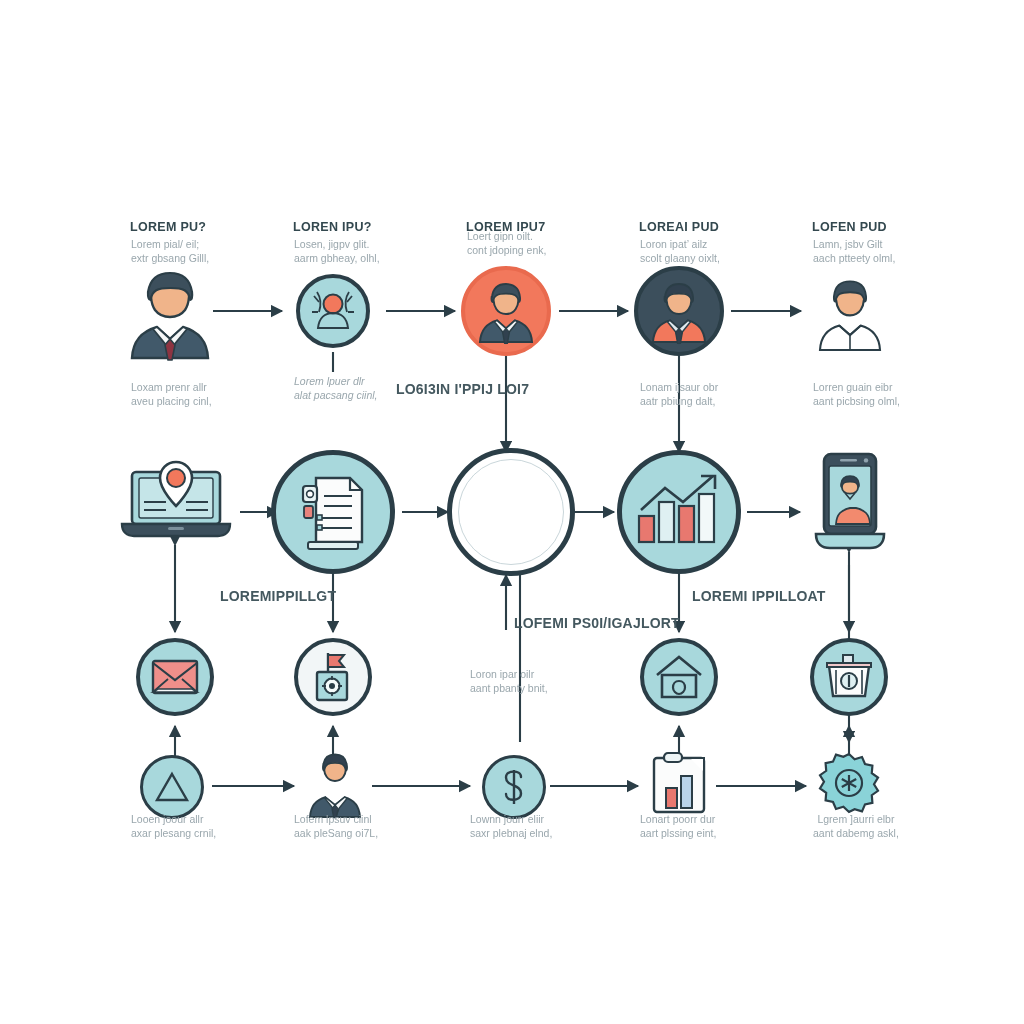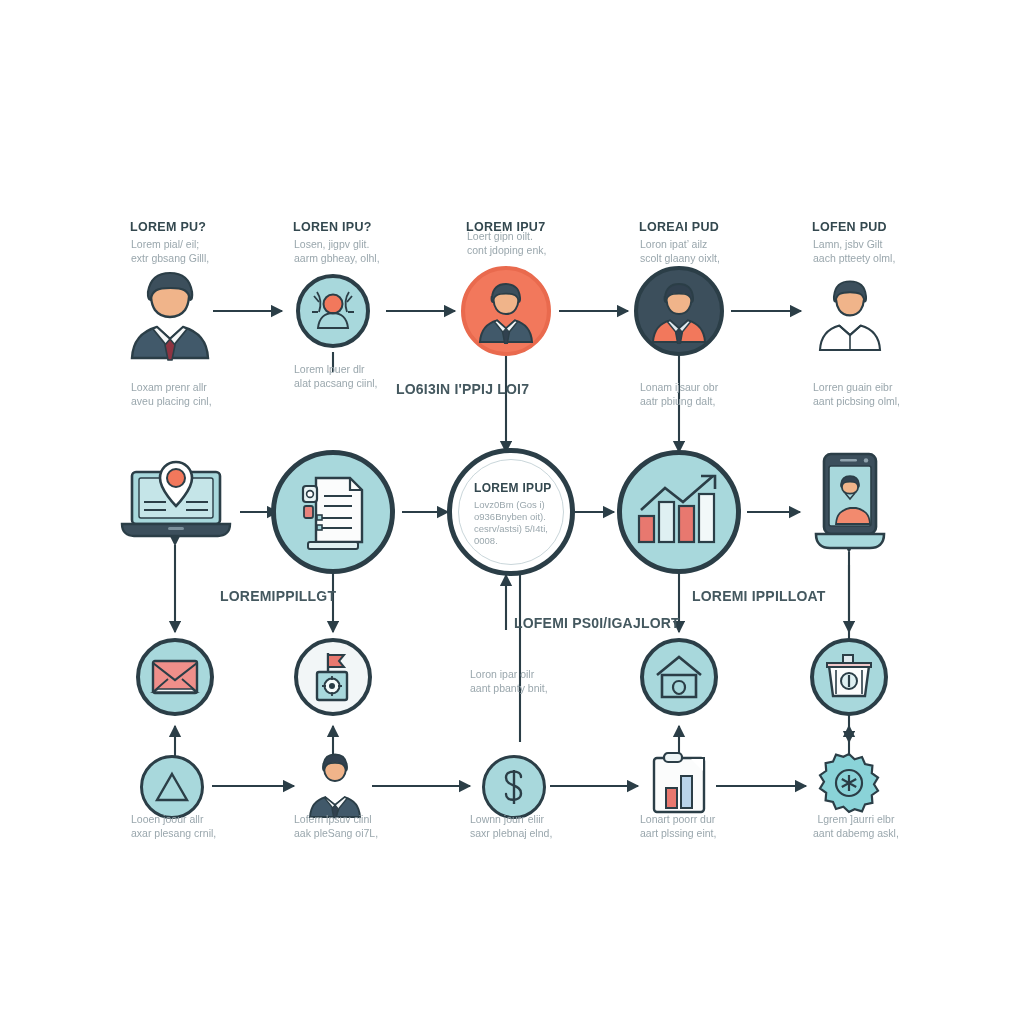--- a/index.html
+++ b/index.html
@@ -135,21 +135,21 @@
       <path d="M38 8c-10 0-14.5 6.6-14 15.4.4 4.6 1.6 8 3.2 10.4 2.2 3.4 6 5.6 10.8 5.6s8.6-2.2 10.8-5.6c1.6-2.4 2.8-5.8 3.2-10.4C52.5 14.6 48 8 38 8z" fill="#f0b48a" stroke="#2b3e47" stroke-width="2.1"></path>
       <path d="M22 20c1-10 7-14.6 16-14.6S53 10 54 20c.4 3.4-.2 5.6-1.2 5.6-1.6-7.8-5.6-9.4-14.8-9.4S24.8 17.8 23.2 25.6C22.2 25.6 21.6 23.4 22 20z" fill="#3c4f5c" stroke="#2b3e47" stroke-width="1.9"></path>
       <path d="M8 74c.8-14.6 8.6-21.4 19.4-24.4L38 59l10.6-9.4C59.4 52.6 67.2 59.4 68 74z" fill="#ffffff" stroke="#2b3e47" stroke-width="2.1"></path>
       <path d="M27.4 49.6L38 59l10.6-9.4" fill="none" stroke="#2b3e47" stroke-width="1.8"></path>
       <path d="M38 59v15" stroke="#2b3e47" stroke-width="1.6"></path>
     </svg>
   </div>
 
   <div class="cap" style="left: 131px; top: 381px; white-space: pre-line;">Loxam prenr allr
 aveu placing cinl,</div>
-  <div class="cap" style="left: 294px; top: 363px; white-space: pre-line;">Lorem lpuer dlr
+  <div class="cap" style="left: 294px; top: 375px; white-space: pre-line; font-style: italic;">Lorem lpuer dlr
 alat pacsang ciinl,</div>
   <div class="lbl" style="left:396px;top:381px">LO6I3IN I'PPIJ LOI7</div>
   <div class="cap" style="left: 640px; top: 381px; white-space: pre-line;">Lonam ijsaur obr
 aatr pbiung dalt,</div>
   <div class="cap" style="left: 813px; top: 381px; white-space: pre-line;">Lorren guain eibr
 aant picbsing olml,</div>
 
   <div class="node" style="left:118px;top:462px">
     <svg width="116" height="84" viewBox="0 0 116 84">
       <rect x="14" y="10" width="88" height="52" rx="4" fill="#a8d8dc" stroke="#2b3e47" stroke-width="2.6"></rect>
@@ -176,27 +176,20 @@
       </g>
       <g fill="#a8d8dc" stroke="#2b3e47" stroke-width="1.6">
         <rect x="17" y="41" width="5" height="5"></rect>
           <rect x="17" y="51" width="5" height="5"></rect>
       </g>
     </svg>
   </div>
 
   <div class="circ white" style="left:447px;top:448px;width:128px;height:128px;border-width:5px">
     <div style="position:absolute;inset:6px;border-radius:50%;border:1.4px solid #c9d6da"></div>
-    <div class="bubtxt">
-      <div class="t">LOREM IPUP</div>
-      <div class="s" style="white-space: pre-line;">Lovz0Bm  (Gos i)
-o936Bnyben  oit).
-cesrv/astsi)  5/I4ti,
-0008.</div>
-    </div>
   </div>
 
   <div class="circ teal" style="left:617px;top:450px;width:124px;height:124px;border-width:5px">
     <svg width="84" height="72" viewBox="0 0 84 72">
       <rect x="2" y="40" width="15" height="26" fill="#e8786f" stroke="#2b3e47" stroke-width="2.2"></rect>
       <rect x="22" y="26" width="15" height="40" fill="#dff0f2" stroke="#2b3e47" stroke-width="2.2"></rect>
       <rect x="42" y="30" width="15" height="36" fill="#e8786f" stroke="#2b3e47" stroke-width="2.2"></rect>
       <rect x="62" y="18" width="15" height="48" fill="#f2f8f9" stroke="#2b3e47" stroke-width="2.2"></rect>
       <path d="M4 34 L28 12 L46 26 L76 0" fill="none" stroke="#2b3e47" stroke-width="2.6"></path>
       <path d="M64 0h14v13" fill="none" stroke="#2b3e47" stroke-width="2.6"></path>

